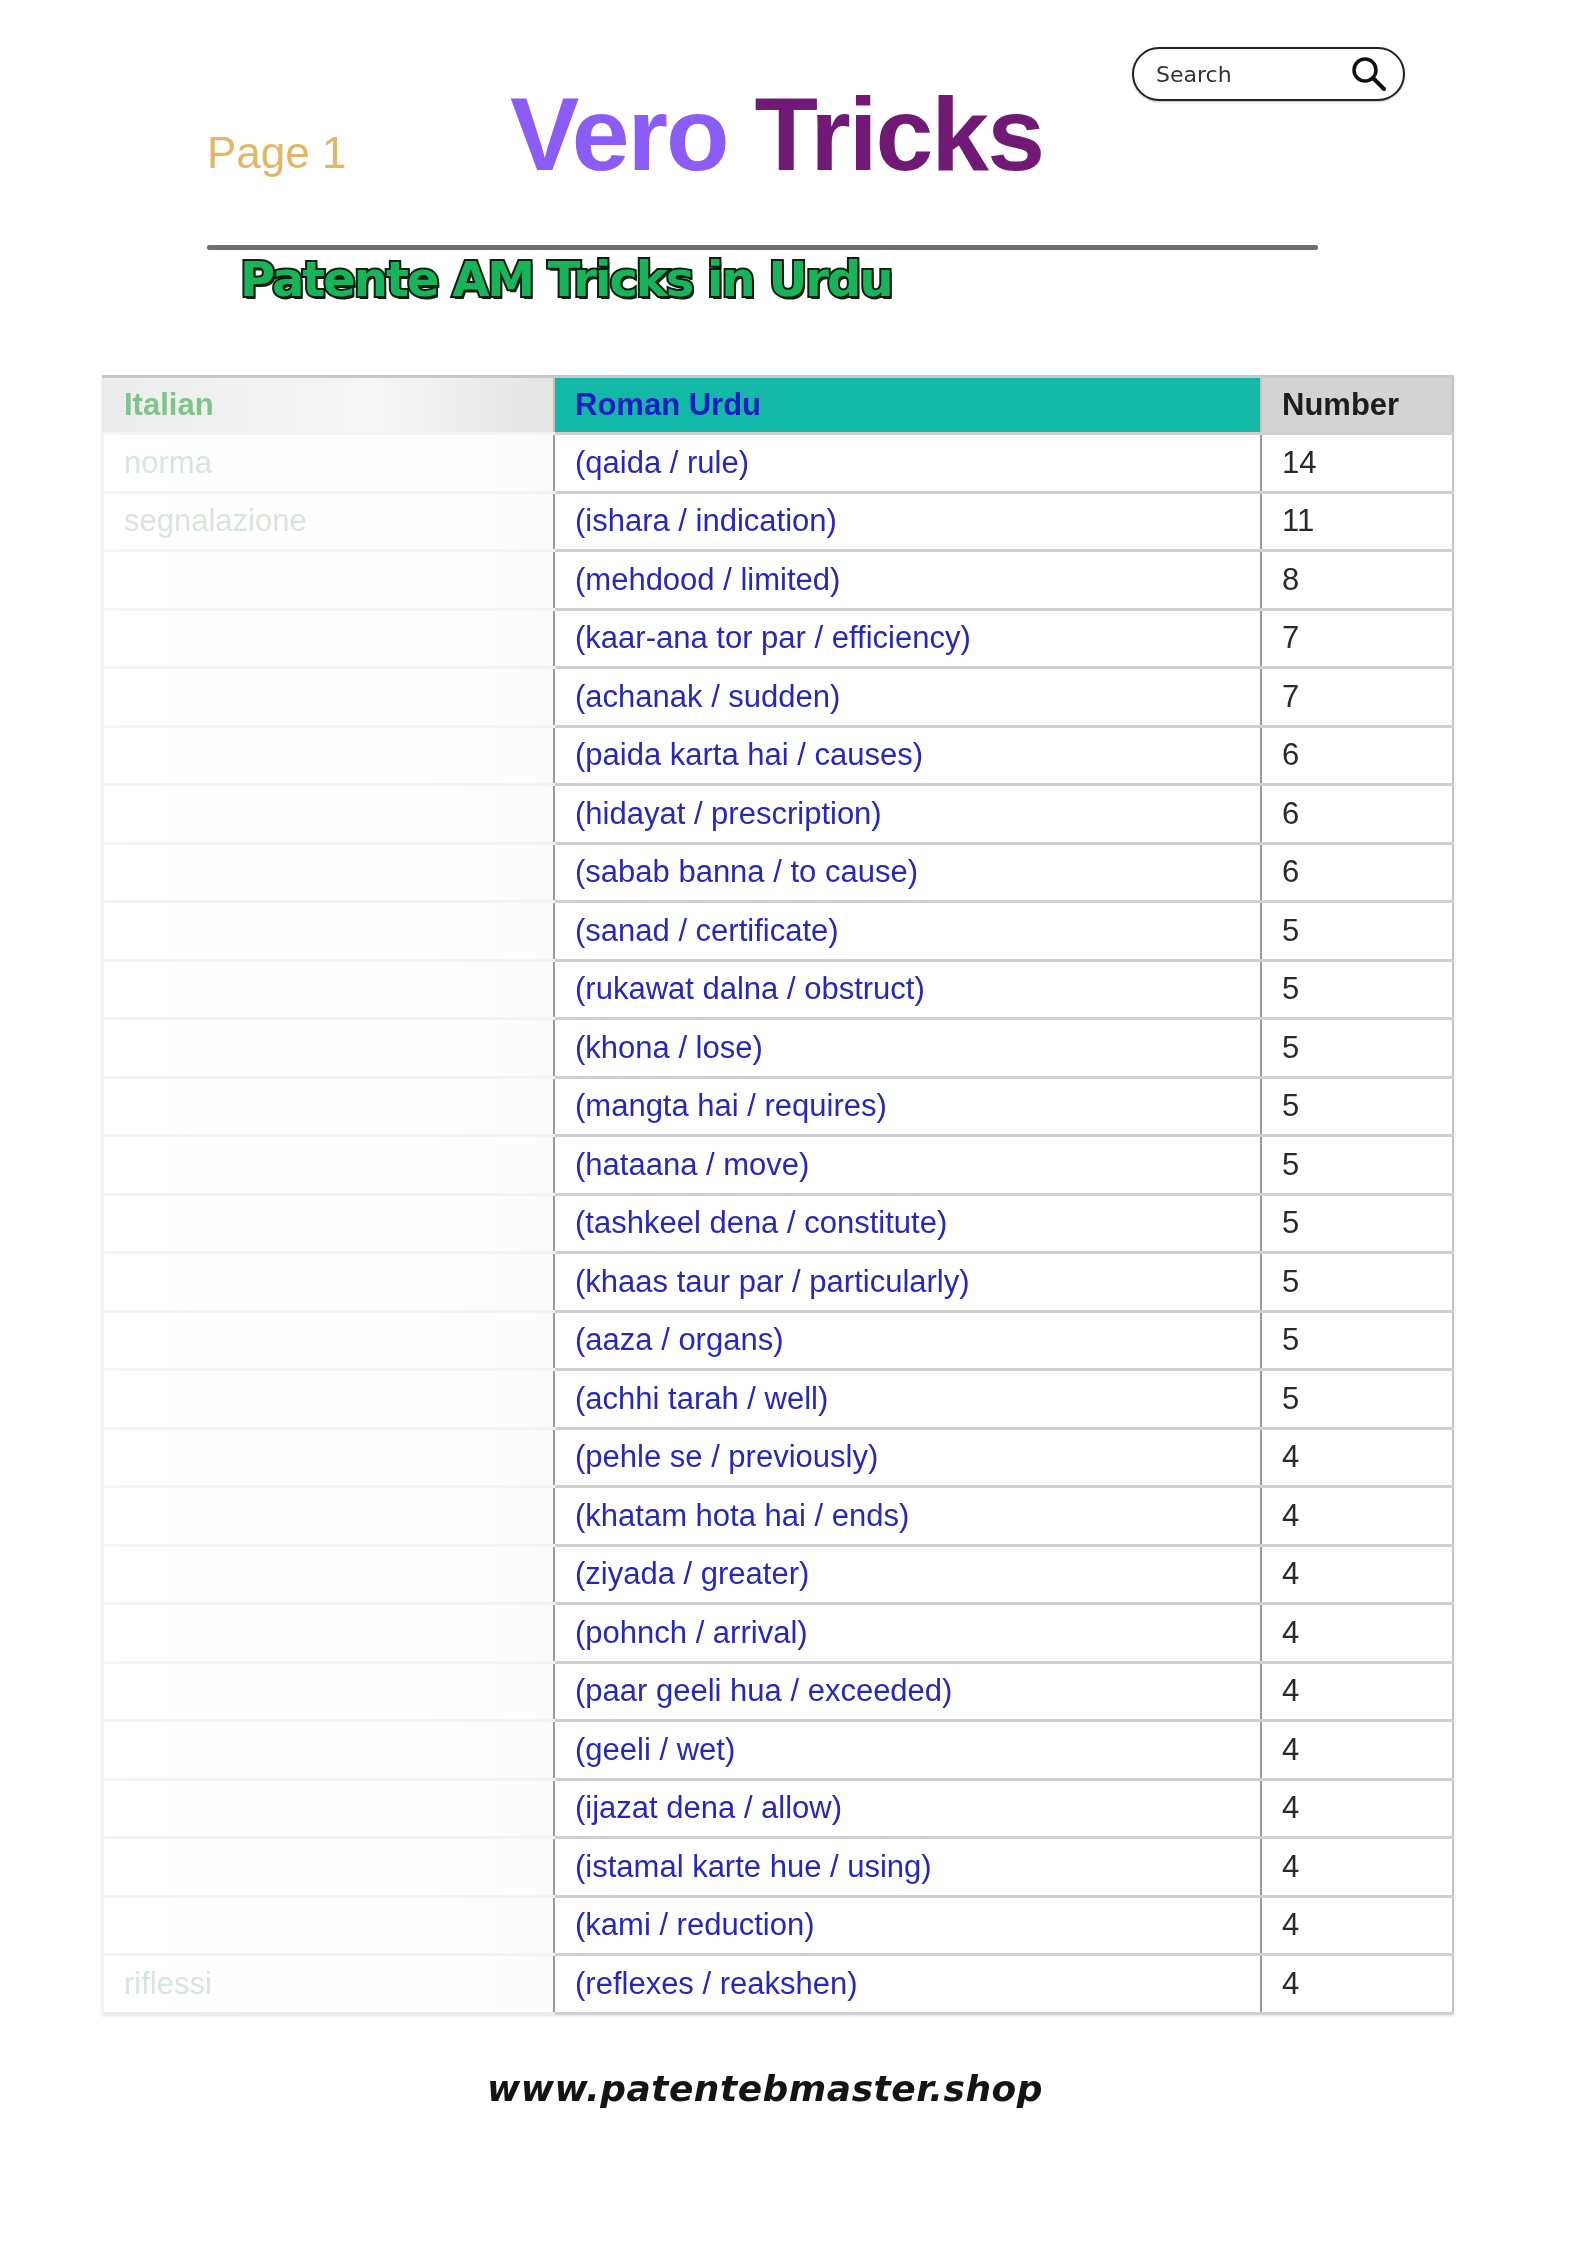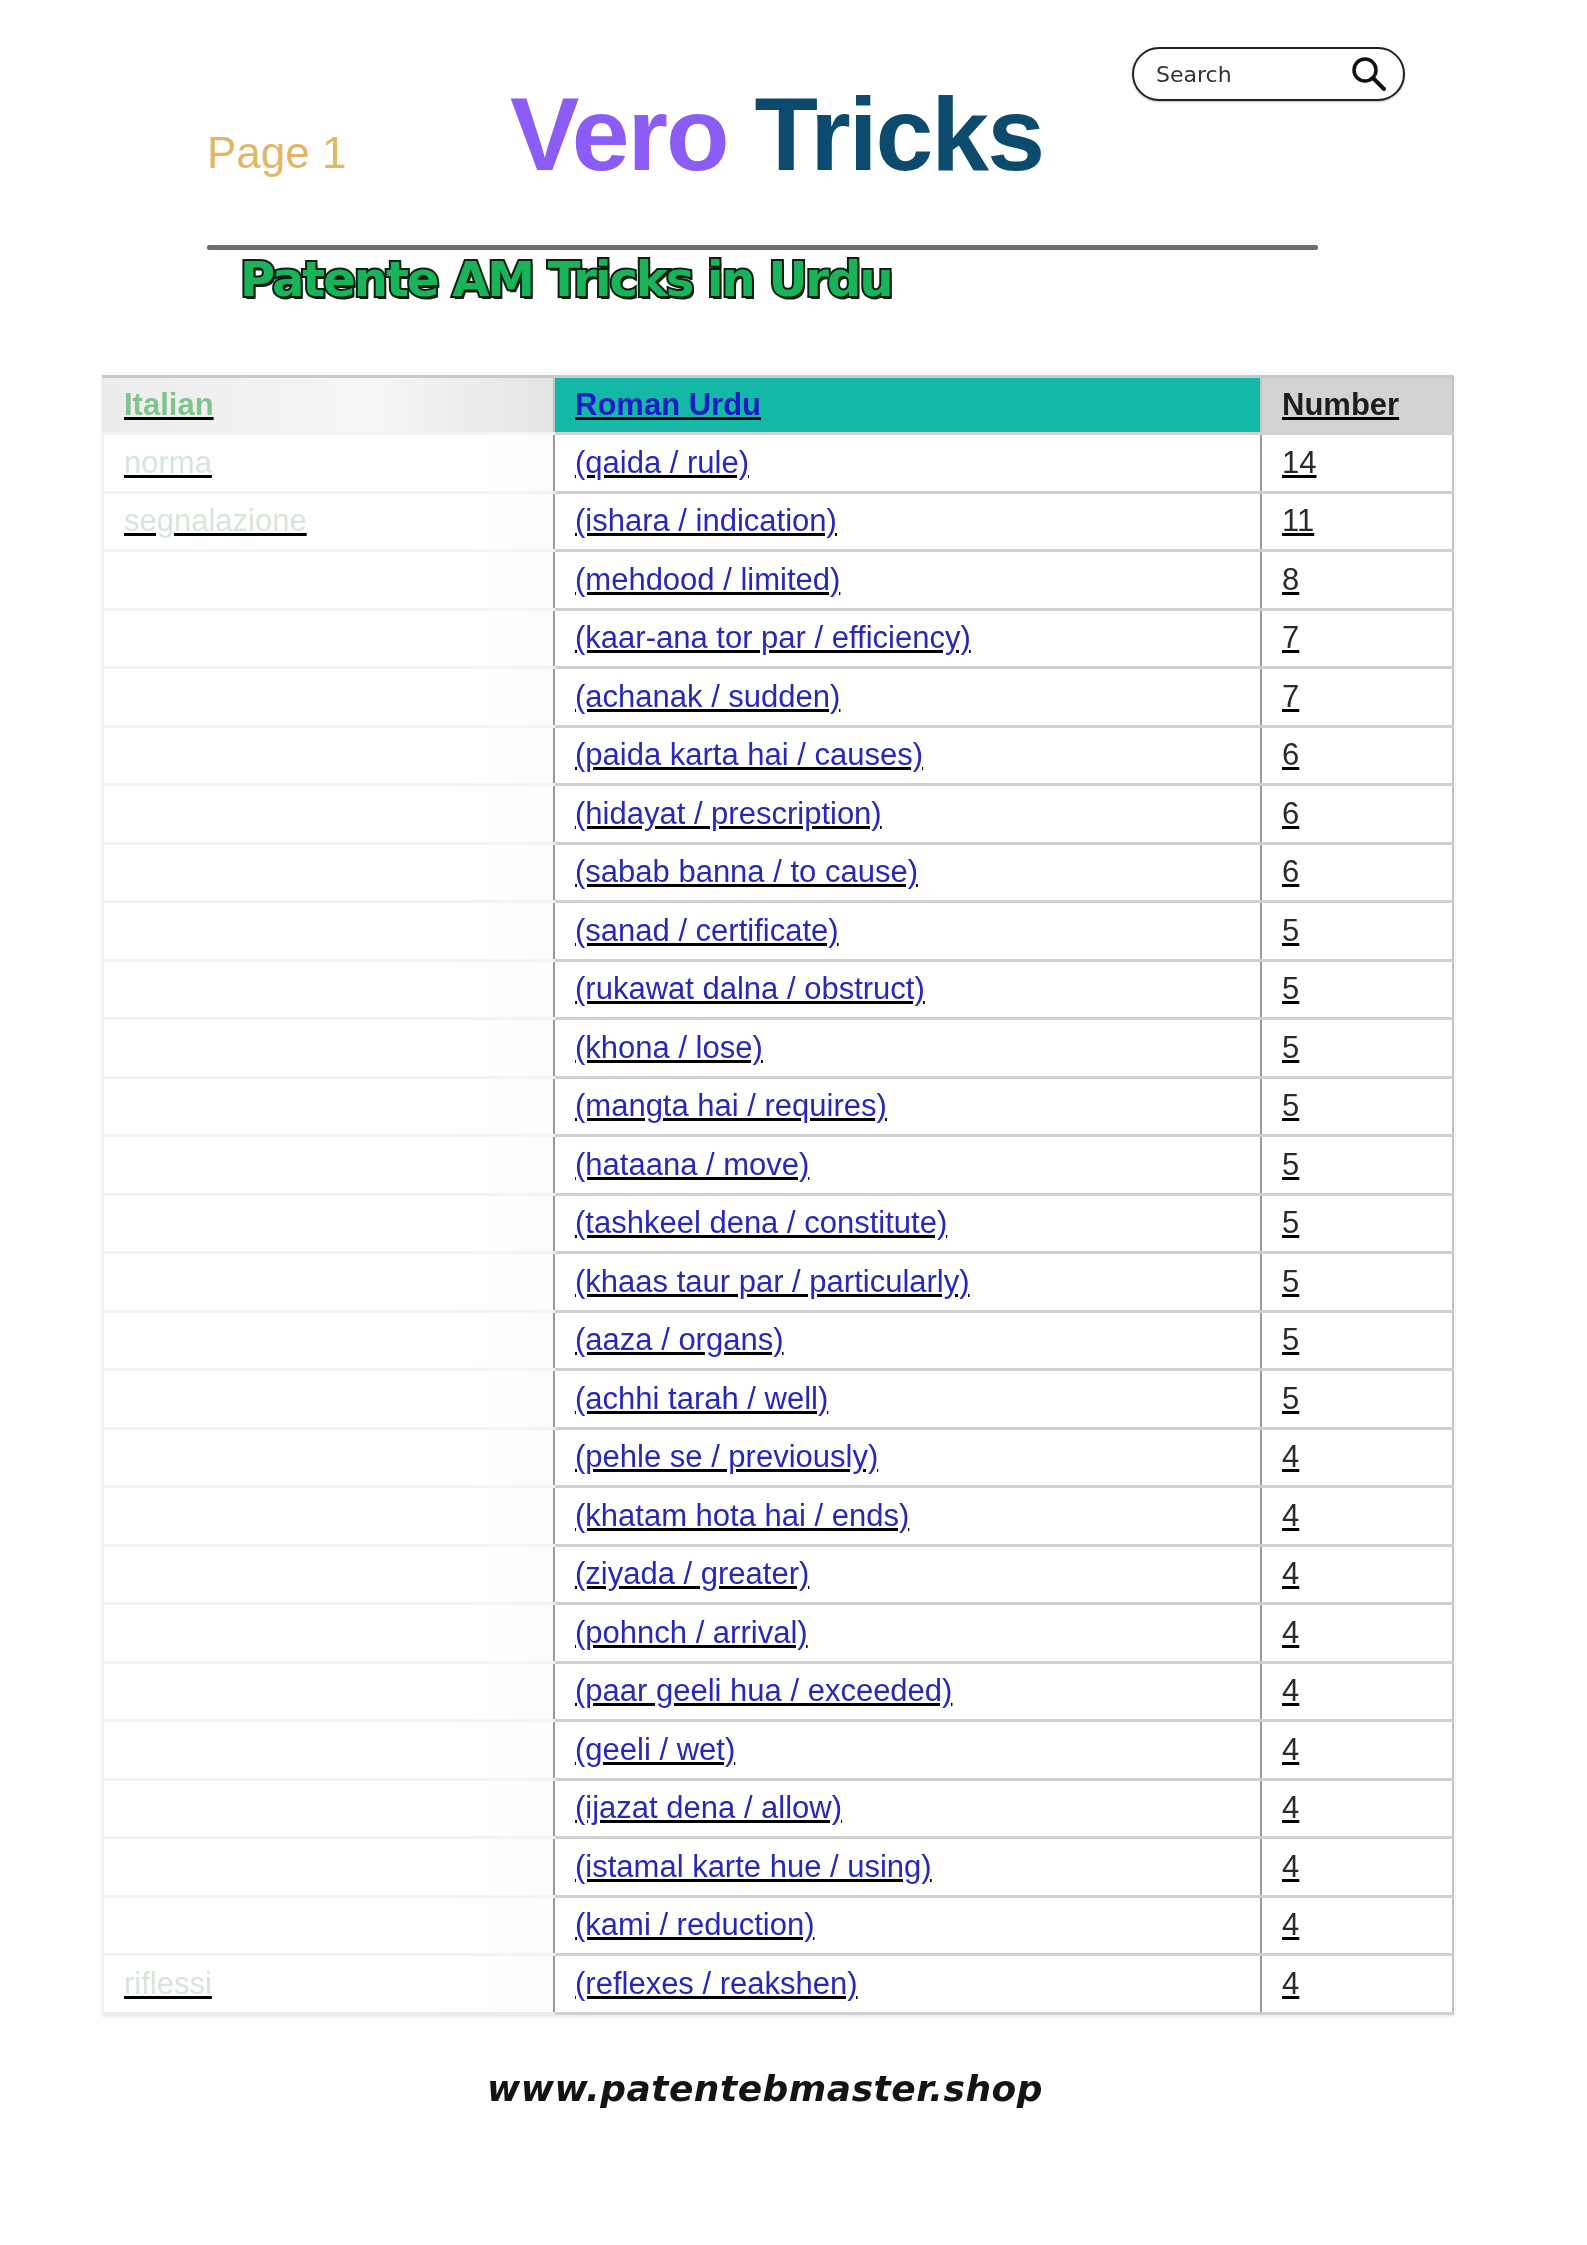--- a/index.html
+++ b/index.html
@@ -9,21 +9,21 @@
   .page-label {
     position: absolute; left: 207px; top: 128px;
     font-size: 44px; color: #e3b665; font-family: "Liberation Sans", sans-serif;
   }
   .brand {
     position: absolute; left: 510px; top: 82px;
     font-size: 104px; font-weight: bold; letter-spacing: -2px;
     font-family: "Liberation Sans", sans-serif; line-height: 1;
   }
   .brand .w1 { color: #8b5cf6; }
-  .brand .w2 { color: #0c4a6e; margin-top: 24px; }
+  .brand .w2 { color: #701a75; margin-top: 24px; }
 
   .search-box {
     position: absolute; left: 1132px; top: 47px; width: 273px; height: 54px;
     border: 2.5px solid #222; border-radius: 27px; background: #fff;
     display: flex; align-items: center; justify-content: space-between;
     padding: 0 14px 0 22px;
     box-shadow: 0 1px 2px rgba(0,0,0,0.25);
   }
   .search-input {
     border: none; outline: none; background: transparent;
@@ -48,21 +48,20 @@
     white-space: nowrap;
   }
 
   .table-wrap {
     position: absolute; left: 102px; top: 375px; width: 1350px;
   }
   table.vocab {
     width: 1350px; border-collapse: collapse; table-layout: fixed;
     font-family: "Liberation Sans", sans-serif;
     box-shadow: 0 1px 3px rgba(0,0,0,0.12);
-    text-decoration: underline;
   }
   table.vocab col.c1 { width: 451px; }
   table.vocab col.c2 { width: 707px; }
   table.vocab col.c3 { width: 192px; }
   table.vocab th {
     height: 57px; text-align: left; font-size: 31px; font-weight: bold;
     padding: 0 20px; background: linear-gradient(90deg, #e6e6e6 0%, #f0f0f0 40%, #d4d4d4 100%);
     border: 2px solid #c2c2c2; border-top: 3px solid #c8c8c8;
   }
   table.vocab th.h-it { color: #7fc48a; background: linear-gradient(90deg, #ececec, #f6f6f6 60%, #e4e4e4); border-left-color: #e8e8e8; }

